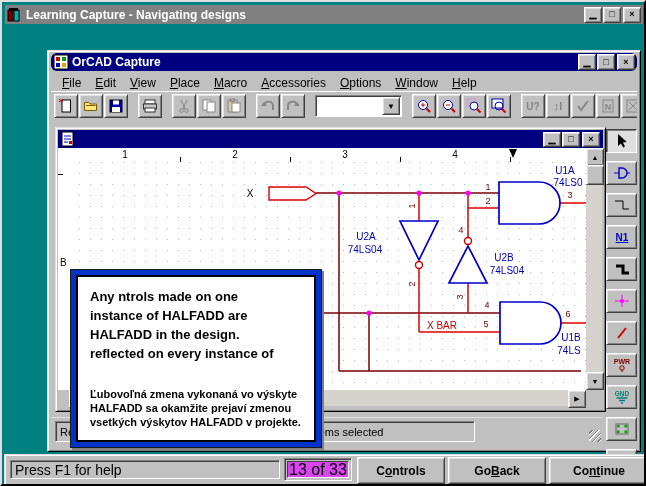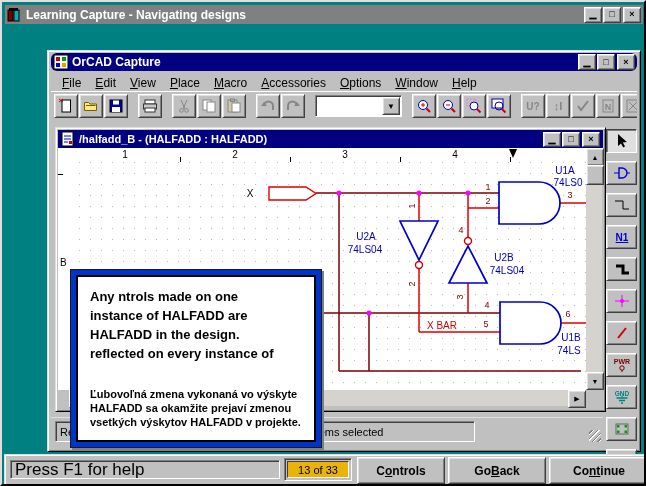--- a/index.html
+++ b/index.html
@@ -50,23 +50,23 @@
   #grip{position:absolute;right:2px;bottom:3px;width:12px;height:12px;
     background:repeating-linear-gradient(135deg,transparent 0 2px,#808080 2px 3px,#fff 3px 4px);}
   
   #msgbox{left:68px;top:267px;width:252px;height:179px;background:#fff;border:1px solid #1a1a1a;box-shadow:2px 2px 0 #808080;z-index:60;box-sizing:border-box;}
   #msgbox-inner{position:absolute;left:0;top:0;right:0;bottom:0;border:5px solid #0033cc;}
   #msgbox-inner2{position:absolute;left:0;top:0;right:0;bottom:0;border:2px solid #000;padding:10px 8px 0 12px;}
   .msg-en{font-size:13px;font-weight:bold;line-height:19px;color:#000;}
   .msg-sk{font-size:11px;font-weight:bold;line-height:14px;color:#000;margin-top:24px;}
   
   #footer{left:2px;top:452px;width:642px;height:30px;}
-  #help-field{left:5px;top:5px;width:270px;height:19px;font-size:17px;display:flex;align-items:center;padding-left:4px;background:#c0c0c0;box-sizing:border-box;}
+  #help-field{left:5px;top:5px;width:270px;height:19px;font-size:14px;display:flex;align-items:center;padding-left:4px;background:#c0c0c0;box-sizing:border-box;}
   #counter-box{left:279px;top:3px;width:68px;height:23px;background:#c0c0c0;padding:2px;box-sizing:border-box;}
-  #counter-inner{width:100%;height:100%;background:#eab308;border:1px solid;border-color:#404040 #fff #fff #404040;font-size:11px;display:flex;align-items:center;justify-content:center;box-sizing:border-box;}
+  #counter-inner{width:100%;height:100%;background:#d946ef;border:1px solid;border-color:#404040 #fff #fff #404040;font-size:16px;display:flex;align-items:center;justify-content:center;box-sizing:border-box;}
   .footer-btn{position:absolute;top:2px;height:25px;font-size:12px;font-weight:bold;color:#000;display:flex;align-items:center;justify-content:center;font-family:"Liberation Sans",sans-serif;}
   #fb0{left:352px;width:86px;} #fb1{left:443px;width:96px;} #fb2{left:544px;width:98px;}
   u{text-decoration:underline;}
   .icon16{width:16px;height:16px;margin:0 3px 0 2px;flex:0 0 16px;}
   svg text{font-family:"Liberation Sans",sans-serif;}
 </style>
 </head>
 <body>
 
 <div id="screen">
@@ -228,21 +228,20 @@
         </div>
       </div>
 
     <div id="child" class="abs bevel-out">
       <div id="child-titlebar" class="abs">
         <svg class="icon16" viewBox="0 0 16 16">
           <rect x="2" y="1" width="11" height="14" fill="#fff" stroke="#000"></rect>
           <path d="M4 5h7M4 8h7M4 11h4" stroke="#0000cc" stroke-width="1"></path>
           <rect x="9" y="10" width="3" height="3" fill="#cc0000"></rect>
         </svg>
-        <span>/halfadd_B - (HALFADD : HALFADD)</span>
         <span style="flex:1"></span>
         <span class="capbtn btn" style="width:16px;height:13px;margin-right:1px">▁</span>
         <span class="capbtn btn" style="width:16px;height:13px;margin-right:2px">□</span>
         <span class="capbtn btn" style="width:16px;height:13px;margin-right:3px">×</span>
       </div>
 
       <div id="rcorner" class="abs"></div>
       <div id="hruler" class="abs">
         <div class="tick" style="left:111px"></div>
           <div class="tick" style="left:221px"></div>

